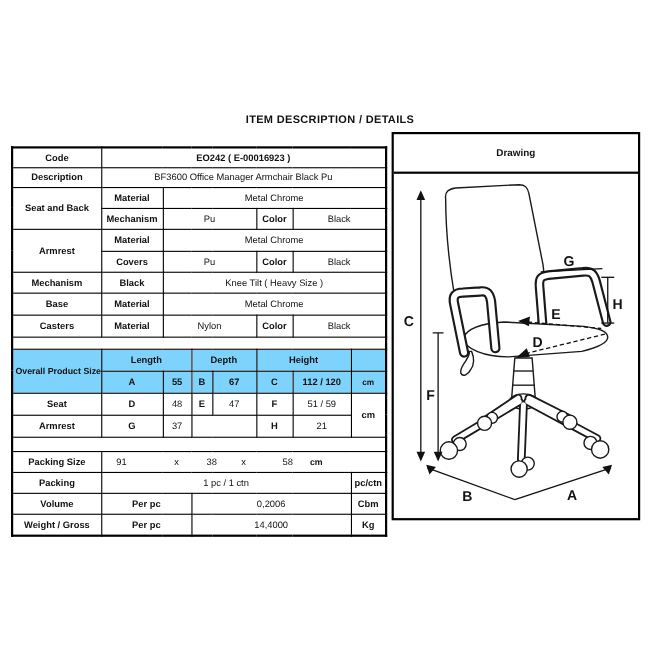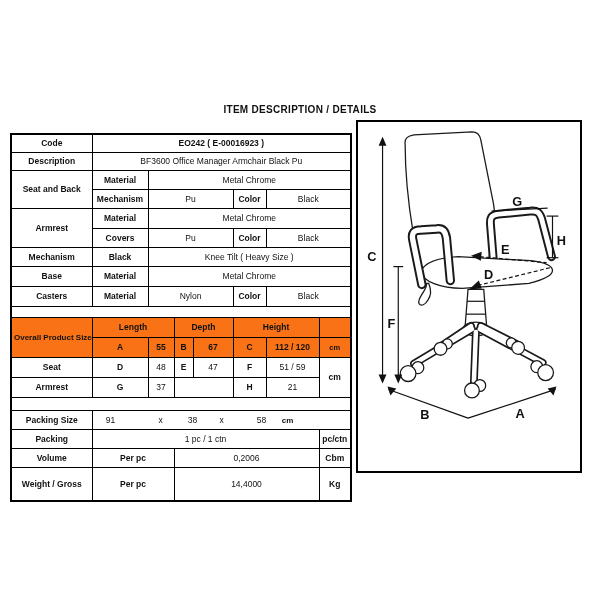--- a/index.html
+++ b/index.html
@@ -9,21 +9,21 @@
   .wrap{position:absolute;left:10px;top:120px;width:572px;height:373px;}
   .wrap *{box-sizing:border-box;}
   table.spec{border-collapse:collapse;table-layout:fixed;width:342px;height:353px;
     position:absolute;left:0;top:13px;border:2px solid #000;}
   table.spec td{border:1px solid #000;padding:0 2px;font-size:8.5px;text-align:center;
     vertical-align:middle;overflow:hidden;white-space:nowrap;}
   td.lbl{text-align:left;padding-left:3px;font-weight:bold;font-size:8px;}
   td.sub{text-align:left;padding-left:3px;font-weight:bold;font-size:7.5px;}
   td.bold{font-weight:bold;}
   td.pre{white-space:pre;}
-  td.yl{background:#f97316;font-weight:bold;}
+  td.yl{background:#7dd3fc;font-weight:bold;}
   td.unit{font-weight:bold;font-size:7.5px;}
   td.gap{border-left:1px solid #000;border-right:1px solid #000;}
   .psize{position:relative;height:100%;padding-left:39px;}
   .psize span{position:absolute;top:50%;transform:translate(-50%,-50%);font-size:8.5px;}
   .psize .u{font-weight:bold;font-size:8px;}
   .drawbox{position:absolute;left:346px;top:0;width:226px;height:353px;border:2px solid #000;background:#fff;}
   .drawhead{height:36px;border-bottom:2px solid #000;display:flex;align-items:center;justify-content:center;
     font-size:9px;font-weight:bold;}
   .drawarea{position:relative;width:100%;height:313px;}
   .drawarea svg{display:block;width:100%;height:100%;}
@@ -160,30 +160,31 @@
       <td class="lbl">Packing</td>
       <td colspan="6">1 pc / 1 ctn</td>
       <td class="unit">pc/ctn</td>
     </tr>
     <tr style="height:19px">
       <td class="lbl">Volume</td>
       <td colspan="2" class="bold">Per pc</td>
       <td colspan="4">0,2006</td>
       <td class="unit">Cbm</td>
     </tr>
-    <tr style="height:34px">
+    <tr style="height:20px">
       <td class="lbl">Weight / Gross</td>
       <td colspan="2" class="bold">Per pc</td>
       <td colspan="4">14,4000</td>
       <td class="unit">Kg</td>
     </tr>
   </tbody>
     </table>
 
   <div class="drawbox">
+    <div class="drawhead">Drawing</div>
     <div class="drawarea">
       <svg viewBox="356 157 226 316" preserveAspectRatio="none">
 
         <path class="shape" d="M404,180 C403,173 407,171 413,170 L472,167 C478,167 480,170 481,175 L494,240 C496,252 494,258 492,264 L489,302 L416,304 L412,268 C407,238 404,205 404,180 Z"></path>
 
         <g>
           <path class="tubeB" stroke-width="9" d="M494,299 L491,262 C490,253 492,251 499,250 L531,247 C539,246 541,249 543,255 L553,293"></path>
           <path class="tubeW" stroke-width="5" d="M494,299 L491,262 C490,253 492,251 499,250 L531,247 C539,246 541,249 543,255 L553,293"></path>
         </g>
 

